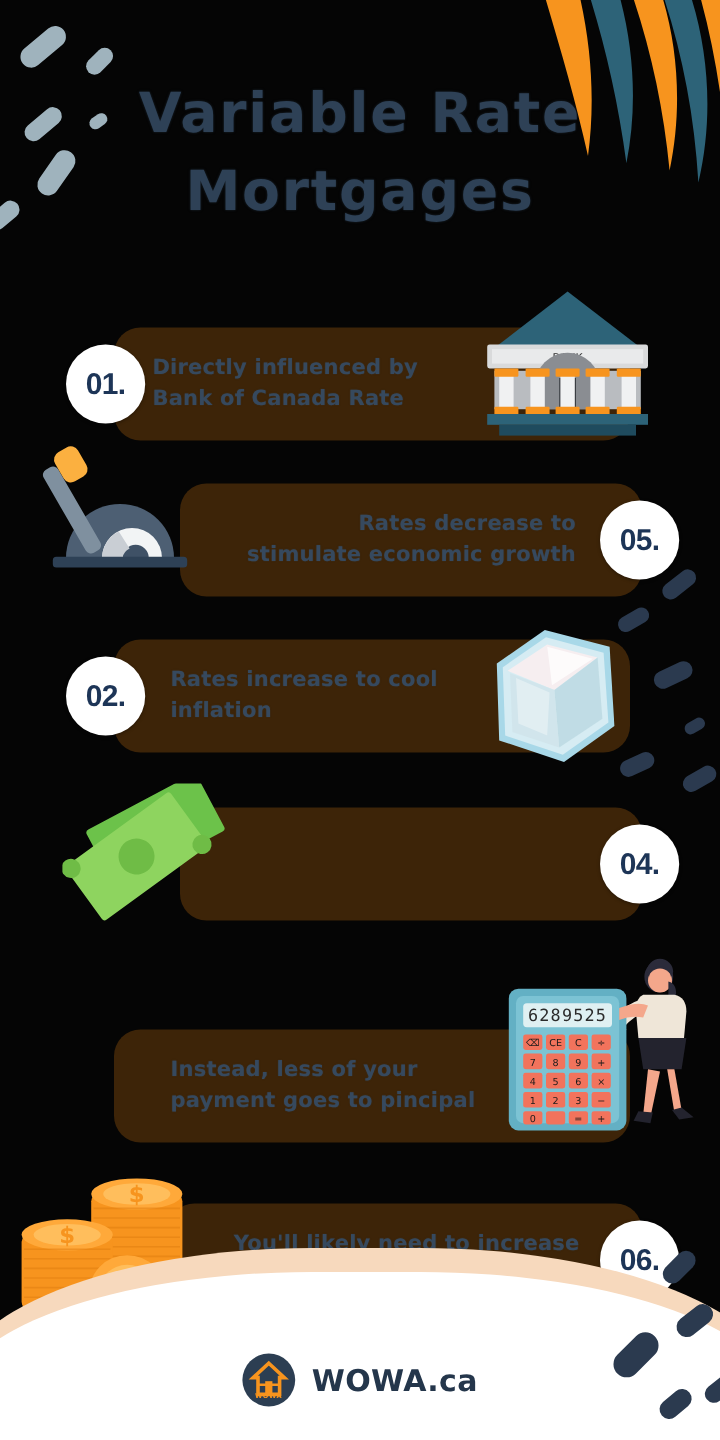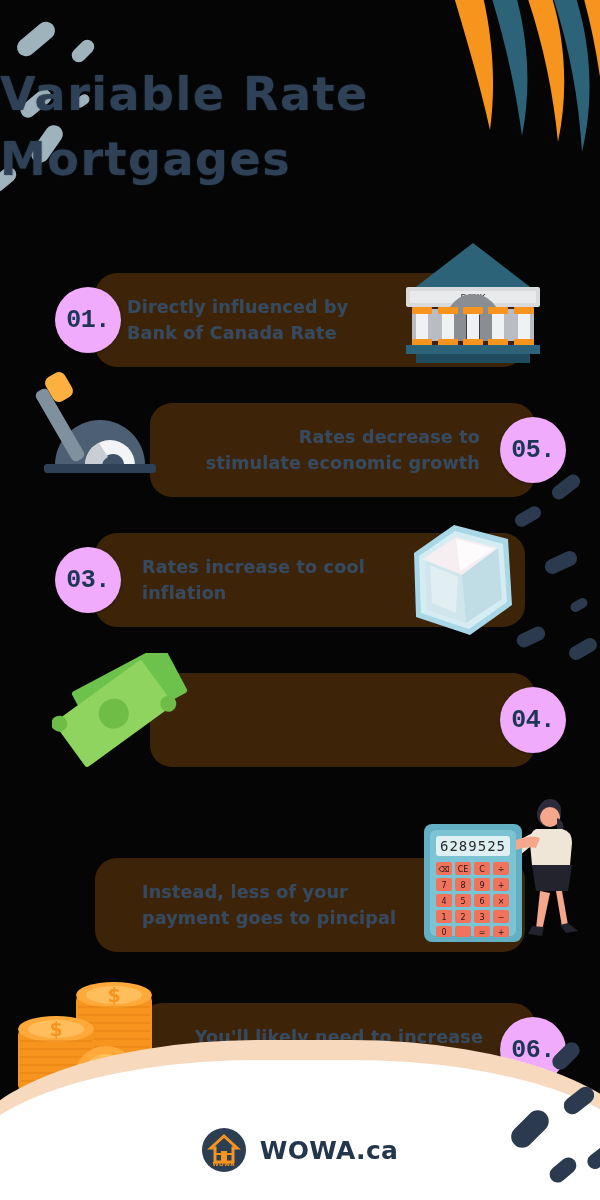--- a/index.html
+++ b/index.html
@@ -14,21 +14,21 @@
 
   
   .deco { position: absolute; pointer-events: none; }
   .dash { position: absolute; border-radius: 40px; }
   .dash-light { background: #9fb3bd; }
   .dash-dark  { background: #2b3a4f; }
 
   
   .title-wrap {
     position: absolute; top: 62px; left: 0; width: 600px;
-    text-align: left; z-index: 6;
+    text-align: center; z-index: 6;
   }
   .title-line {
     font-family: "DejaVu Sans", sans-serif;
     font-weight: 700;
     font-size: 46px;
     letter-spacing: 1.5px;
     color: #2e4156;
     line-height: 1.42;
     text-shadow: 0 0 2px rgba(46,65,86,.55);
   }
@@ -50,23 +50,23 @@
     font-size: 17.5px;
     line-height: 1.5;
     color: #36495e;
     letter-spacing: .2px;
     z-index: 5;
     text-shadow: 0 0 1px rgba(54,73,94,.5);
   }
   .badge {
     position: absolute; top: 50%; transform: translateY(-50%);
     width: 66px; height: 66px; border-radius: 50%;
-    background: #f0abfc;
+    background: #ffffff;
     display: flex; align-items: center; justify-content: center;
-    font-family: Liberation Mono, monospace;
+    font-family: Liberation Sans, sans-serif;
     font-weight: 700; font-size: 25px;
     color: #1d3557;
     letter-spacing: -.5px;
     z-index: 7;
     box-shadow: 0 1px 3px rgba(0,0,0,.35);
   }
   .art { position: absolute; z-index: 6; }
 
   
   .footer-peach {
@@ -193,21 +193,21 @@
       <path d="M72 100 a11 11 0 0 1 22 0 Z" fill="#3f5166"></path>
       <path d="M55 100 a25 25 0 0 1 14 -22 l9 14 a11 11 0 0 0 -6 8 Z" fill="#c9ced4"></path>
       <rect x="23" y="20" width="14" height="80" rx="5" fill="#7f909f" transform="rotate(-30 30 60)"></rect>
       <rect x="18" y="8" width="22" height="28" rx="7" fill="#fbb040" transform="rotate(-30 29 22)"></rect>
       <rect x="14" y="99" width="112" height="9" rx="3" fill="#2e4156"></rect>
     </svg>
   </div>
 
   <div class="row" style="top:515px;">
     <div class="card left"></div>
-    <div class="badge" style="left:55px;">03.</div>
+    <div class="badge" style="left:55px;">02.</div>
     <div class="card-text" style="left:142px; width:250px;">
       <div>Rates increase to cool</div>
       <div>inflation</div>
     </div>
     <svg class="art" style="left:392px; top:2px; width:140px; height:126px;" viewBox="0 0 140 126">
       <path d="M22 36 L62 8 L116 22 L120 88 L78 118 L24 100 Z" fill="#a8d8e8"></path>
       <path d="M27 39 L63 14 L111 27 L115 85 L77 112 L29 96 Z" fill="#d6ecf3"></path>
       <path d="M31 42 L64 20 L106 31 L70 58 Z" fill="#f6eef0"></path>
       <path d="M70 58 L106 31 L110 82 L74 106 Z" fill="#bcd9e2" opacity=".85"></path>
       <path d="M70 58 L33 44 L35 93 L74 106 Z" fill="#cfe4ea" opacity=".8"></path>

